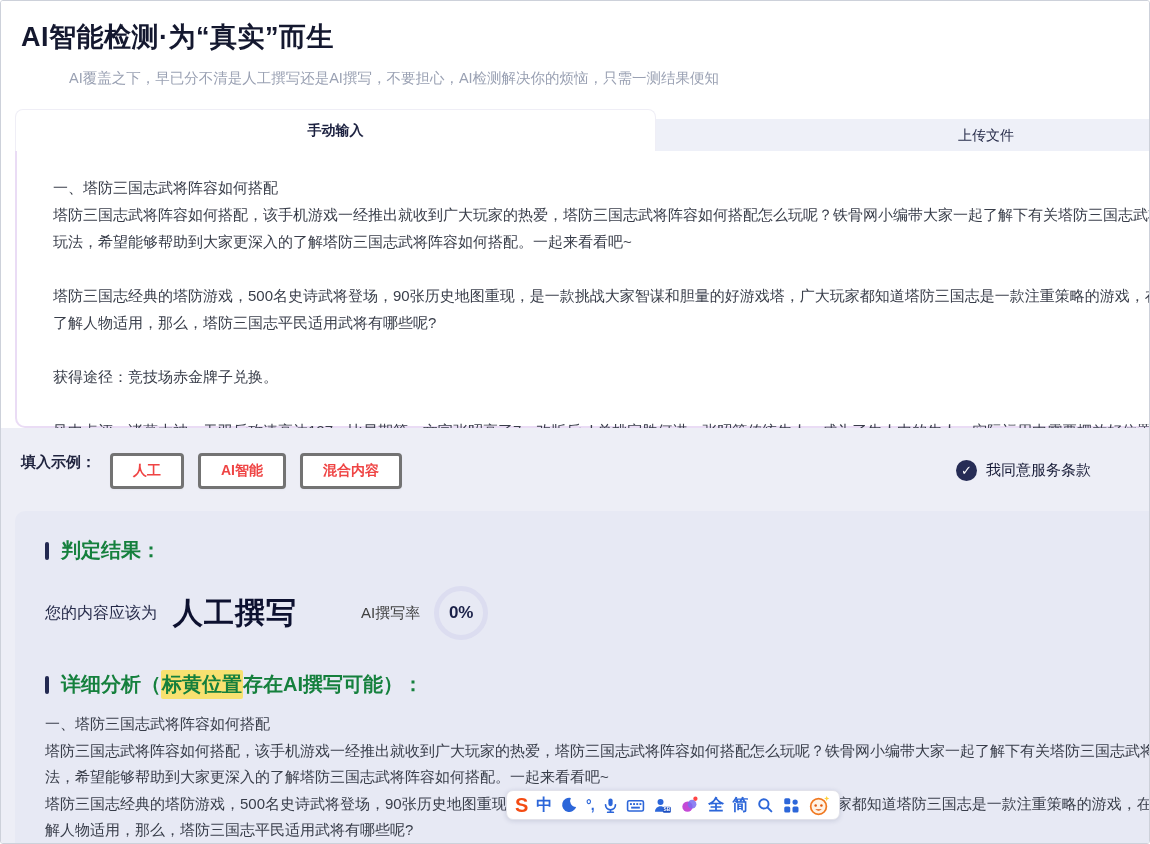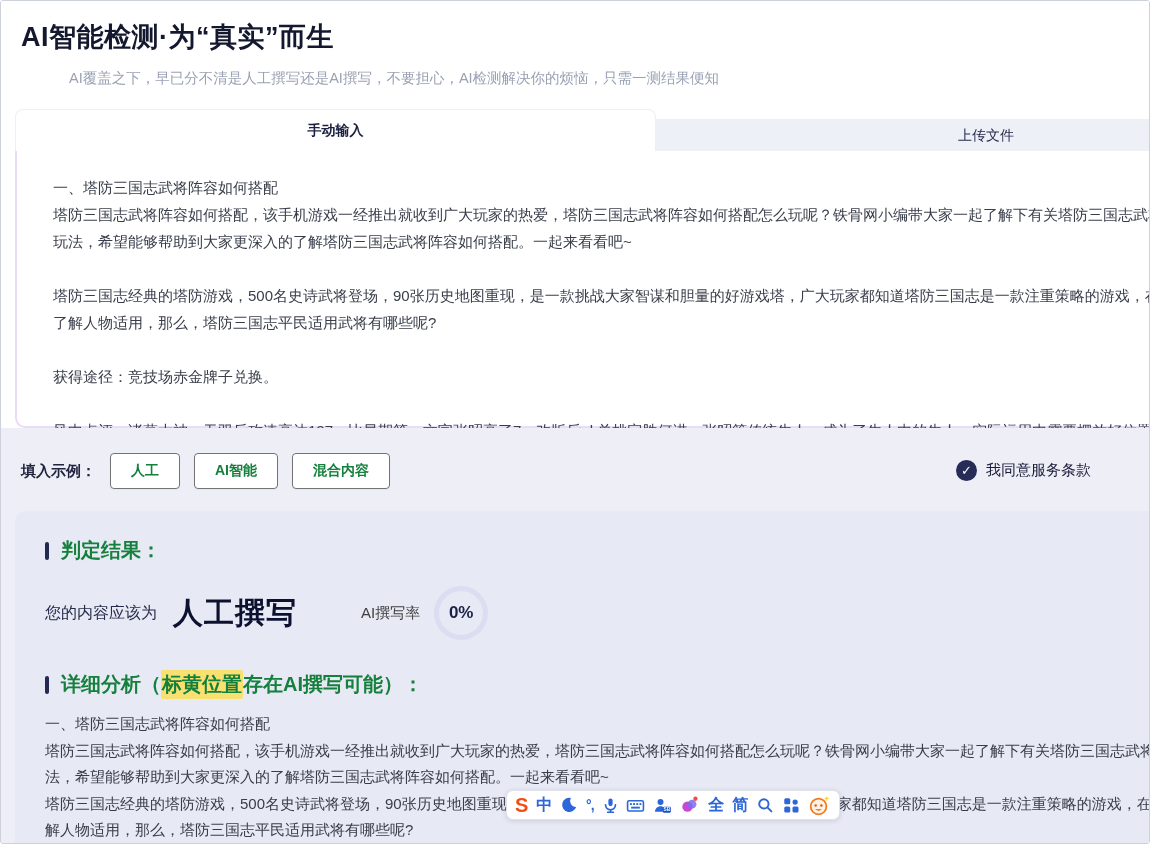--- a/index.html
+++ b/index.html
@@ -22,24 +22,24 @@
     background:#ffffff; border:1px solid #efeef6; border-bottom:none; border-radius:8px 8px 0 0;
     display:flex; align-items:center; justify-content:center;
     font-size:14px; font-weight:600; color:#1c2140; cursor:pointer; }
   
   .editor-card { position:absolute; left:14px; top:150px; width:1290px; height:277px;
     background:#ffffff; border:2px solid #eadcf5; border-top:none; border-radius:0 0 10px 10px; }
   .editor-text { position:absolute; left:36px; top:23px; width:1215px;
     white-space:pre-wrap; font-size:15px; line-height:27px; color:#383d49; cursor:text; }
   
   .lower-bg { position:absolute; left:0; top:427px; width:1150px; height:417px; background:#edeef6; }
-  .examples { position:absolute; left:20px; top:452px; height:36px; display:flex; align-items:center; gap:14px; }
+  .examples { position:absolute; left:20px; top:452px; height:36px; display:flex; gap:14px; }
   .examples-label { font-size:15px; font-weight:700; color:#20243f; }
-  .example-btn { height:36px; padding:0 20px; background:#ffffff; border:1px solid #737373; border-radius:4px;
-    display:flex; align-items:center; font-size:14px; font-weight:600; color:#15803d; cursor:pointer;
+  .example-btn { height:36px; padding:0 20px; background:#ffffff; border:3px solid #737373; border-radius:4px;
+    display:flex; align-items:center; font-size:14px; font-weight:600; color:#ef4444; cursor:pointer;
     box-shadow:0 1px 2px rgba(40,45,90,.04); }
   .agree { position:absolute; left:955px; top:459px; display:flex; align-items:center; gap:9px; cursor:pointer; }
   .check-icon { width:21px; height:21px; border-radius:50%; background:#262c55; color:#ffffff;
     display:flex; align-items:center; justify-content:center; font-size:13px; font-weight:700; }
   .agree-label { font-size:15px; color:#181c38; }
   
   .panel { position:absolute; left:14px; top:510px; width:1300px; height:380px; background:#e7e9f4; border-radius:10px; }
   .sec-head { display:flex; align-items:center; gap:12px; margin:26px 0 0 30px; }
   .sec-head2 { display:flex; align-items:center; gap:0; margin:30px 0 0 30px; }
   .sec-bar { width:4px; height:18px; background:#232951; border-radius:2px; margin-right:12px; }

